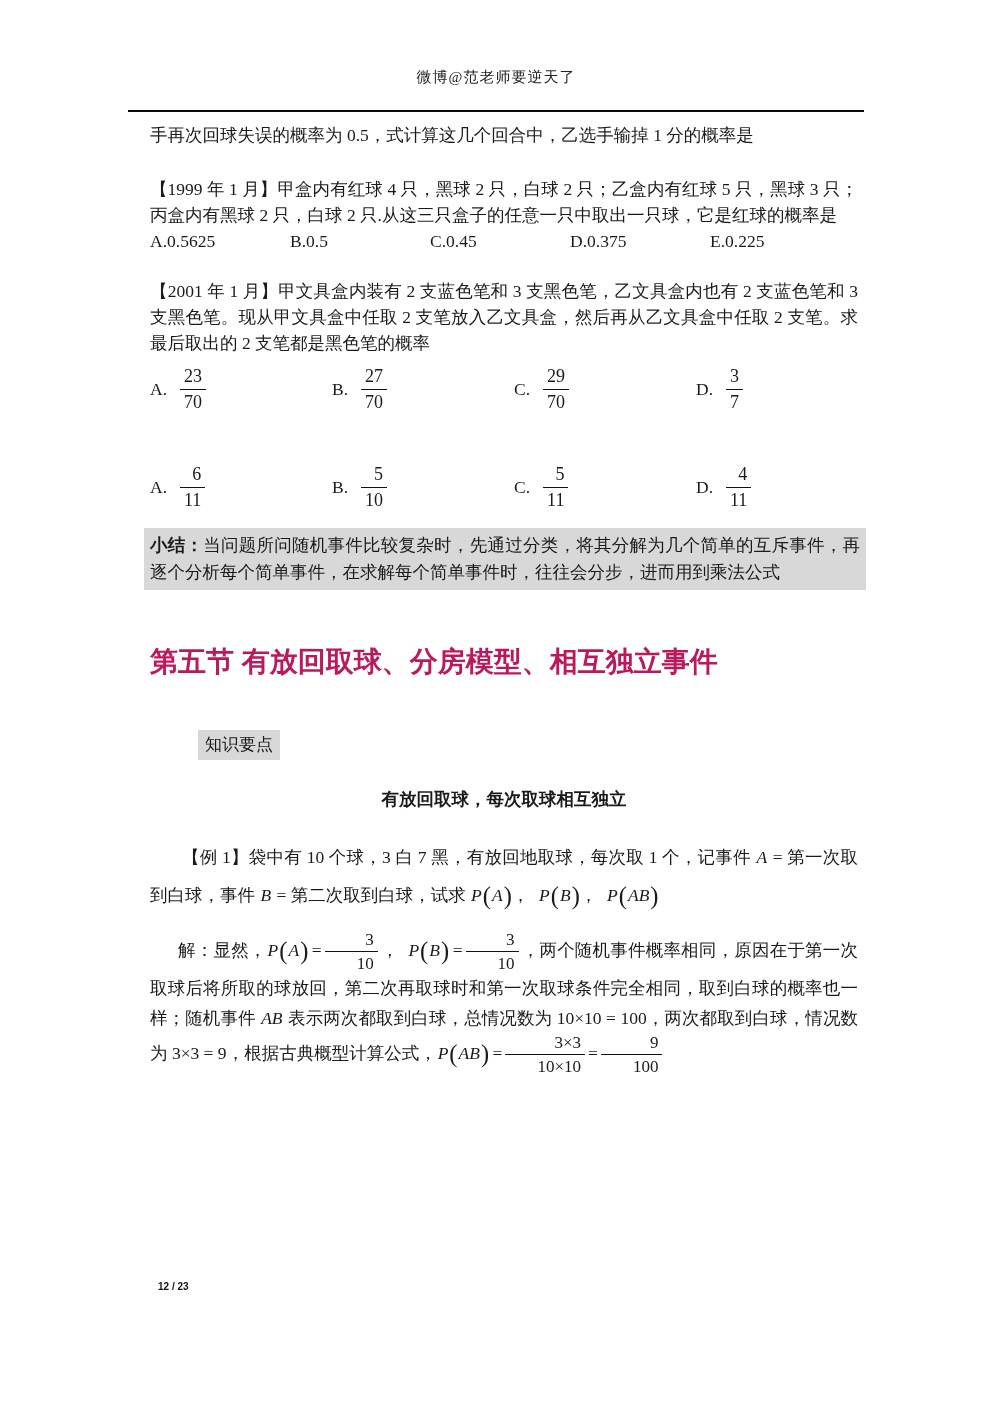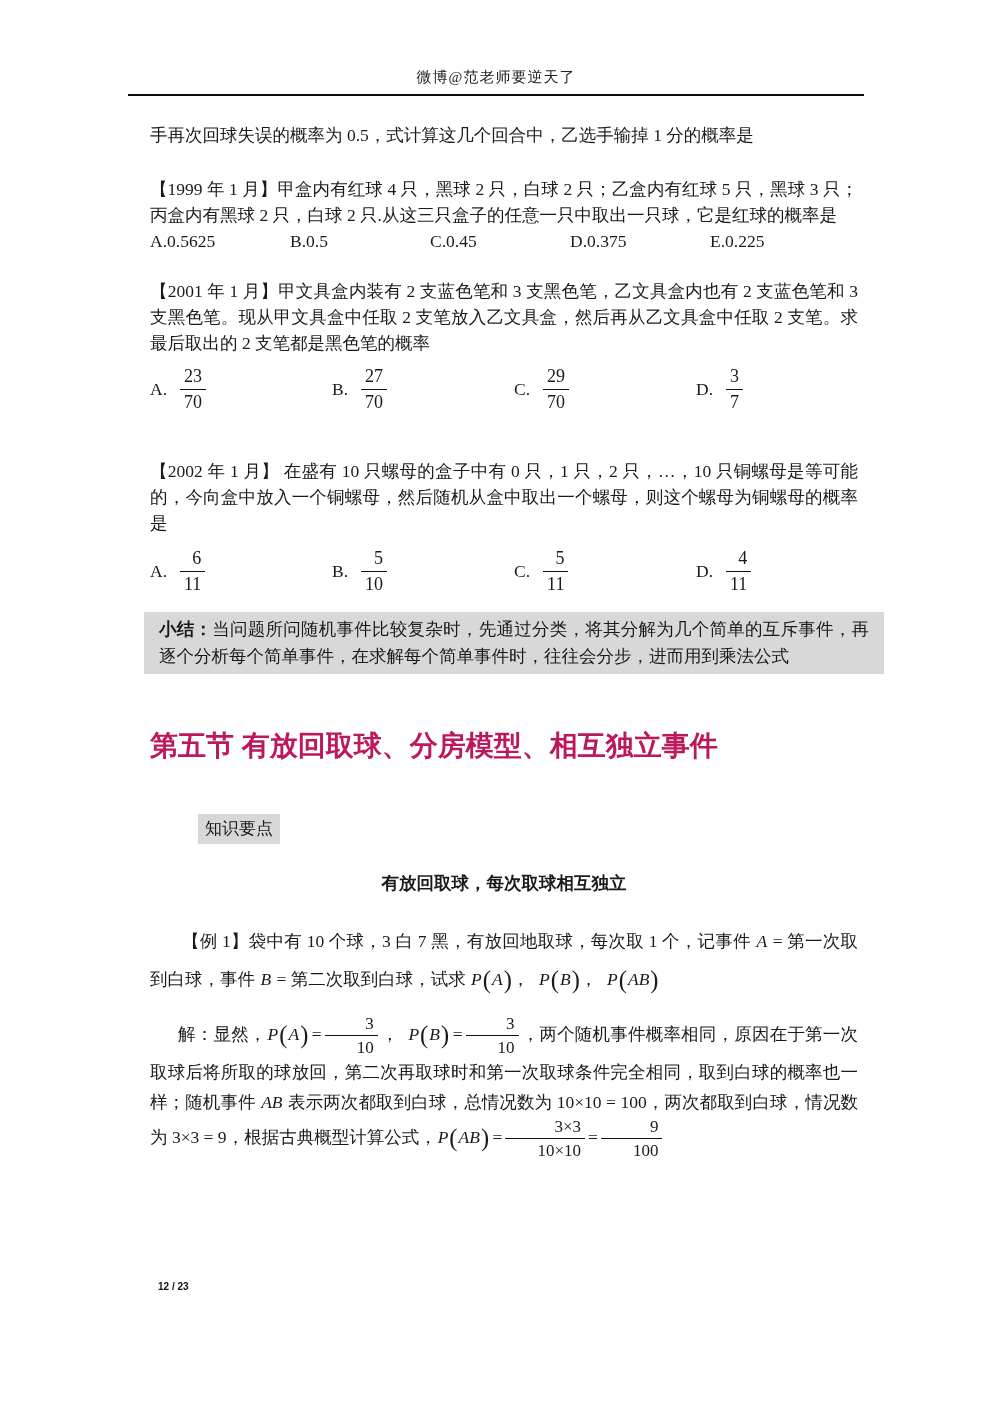--- a/index.html
+++ b/index.html
@@ -1,20 +1,20 @@
 <!DOCTYPE html>
 <html><head>
 <meta charset="utf-8">
 <style>
   html,body{margin:0;padding:0;background:#fff;}
   .page{position:relative;width:992px;height:1403px;background:#ffffff;overflow:hidden;
         font-family:"Liberation Serif","DejaVu Serif",serif;color:#1a1a1a;}
   
   .header{position:absolute;top:68px;left:128px;width:736px;text-align:center;
-          font-size:15px;letter-spacing:1px;color:#222;padding-bottom:7px;
+          font-size:15px;letter-spacing:1px;color:#222;padding-bottom:23px;
           border-bottom:2px solid #0a0a0a;}
   
   .content{position:absolute;top:0;left:150px;width:708px;font-size:17.5px;
            line-height:26px;text-align:justify;}
   .qtext{display:block;}
   
   .optrow5{display:flex;margin-top:0;}
   .optrow5 .opt{width:140px;flex:0 0 auto;}
   .optrow5 .opt:last-child{width:auto;}
   
@@ -31,21 +31,21 @@
   .mi{font-style:italic;padding:0 1px;}
   .bp{font-size:1.4em;font-weight:400;vertical-align:-0.14em;line-height:1;}
   .mexpr{white-space:nowrap;}
   
   .blk-p1{margin-top:122px;}
   .blk-1999{margin-top:28px;}
   .blk-2001{margin-top:24px;}
   .blk-2002{margin-top:40px;}
   .blk-2002 .optrowf{margin-top:6px;}
   .summary{margin-top:12px;margin-left:-6px;width:710px;background:#d8d8d8;
-           padding:4px 15px;line-height:27px;}
+           padding:4px 6px;line-height:27px;}
   .summary .lbl{font-weight:700;}
   .sec-title{margin-top:52px;font-family:"Liberation Sans","DejaVu Sans",sans-serif;
              font-size:28px;font-weight:700;line-height:40px;color:#be185d;text-align:left;}
   .ktag{margin-top:48px;padding-left:48px;}
   .ktag span{display:inline-block;background:#d8d8d8;padding:2px 7px;font-size:17px;}
   .subhead{margin-top:26px;font-family:"Liberation Sans","DejaVu Sans",sans-serif;
            font-size:17.5px;font-weight:700;text-align:center;}
   .example{margin-top:26px;line-height:38px;text-indent:32px;}
   .solution{margin-top:16px;line-height:30px;text-indent:28px;}
   .solution .frac{font-size:17px;}
@@ -107,21 +107,20 @@
           <span class="lbl">D.</span>
           <span class="frac">
             <span class="num">3</span>
             <span class="den">7</span>
           </span>
         </span>
       </div>
     </div>
 
     <div class="blk-2002">
-      <span class="qtext">【2002 年 1 月】 在盛有 10 只螺母的盒子中有 0 只，1 只，2 只，…，10 只铜螺母是等可能的，今向盒中放入一个铜螺母，然后随机从盒中取出一个螺母，则这个螺母为铜螺母的概率是</span>
       <div class="optrowf">
         <span class="optf">
           <span class="lbl">A.</span>
           <span class="frac">
             <span class="num">6</span>
             <span class="den">11</span>
           </span>
         </span>
         <span class="optf">
           <span class="lbl">B.</span>

